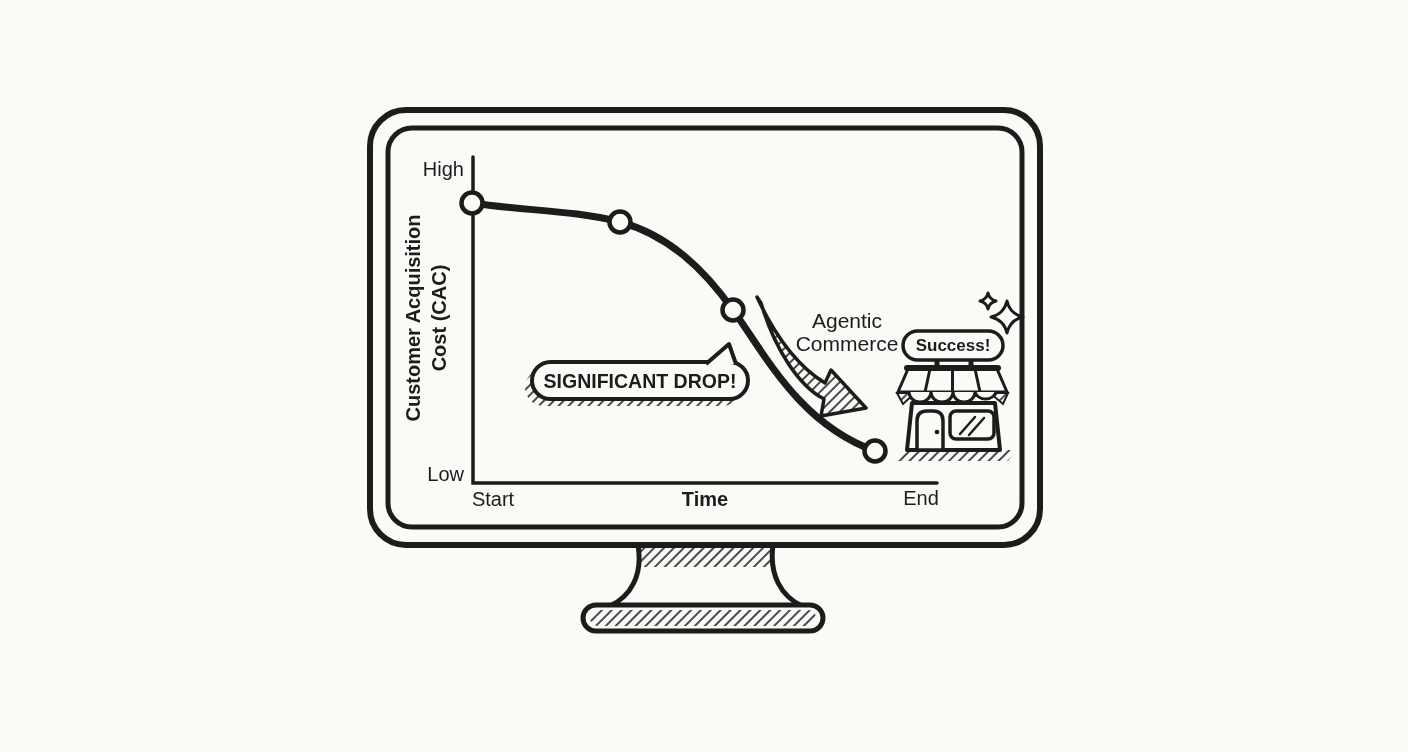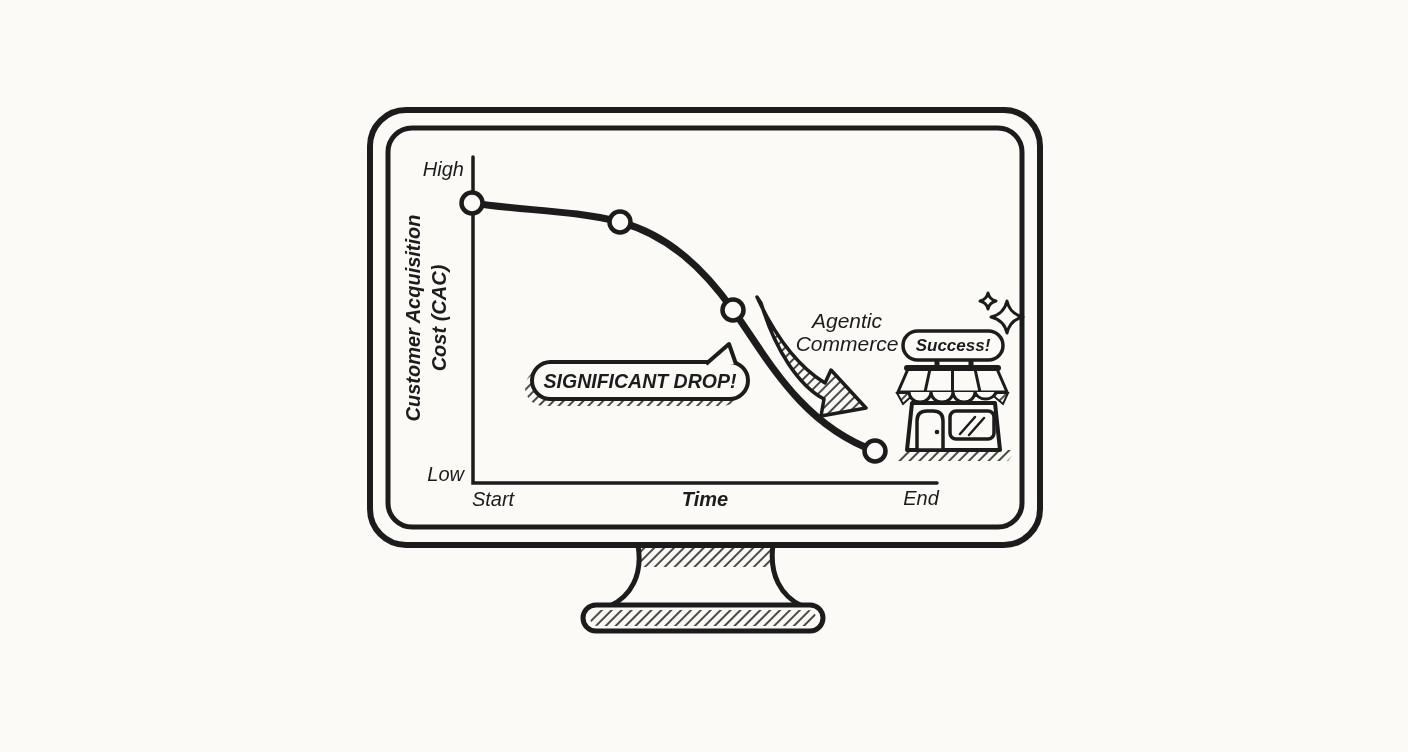--- a/index.html
+++ b/index.html
@@ -2,21 +2,21 @@
 <html style="--ink: #1c1c1c; --paper: #fbfaf7;"><head>
 <meta charset="utf-8">
 <style>
   :root { --ink:#1c1c1c; --paper:#fbfaf7; }
   html,body { margin:0; padding:0; }
   body {
     width:1408px; height:752px; overflow:hidden;
     background: var(--paper);
     font-family: "Liberation Sans", sans-serif;
   }
-  #stage { position:relative; width:1408px; height:660px;font-style:italic; }
+  #stage { position:relative; width:1408px; height:660px; }
   svg text {
     font-family: "Liberation Sans", sans-serif;
     fill: var(--ink);
   }
   .tick  { font-size:20px; }
   .bold  { font-weight:bold; }
   .s  { stroke: var(--ink); fill: none; }
   .sf { stroke: var(--ink); fill: var(--paper); }
   .ink { fill: var(--ink); }
   .hline { stroke: var(--ink); stroke-width:1.6; }

